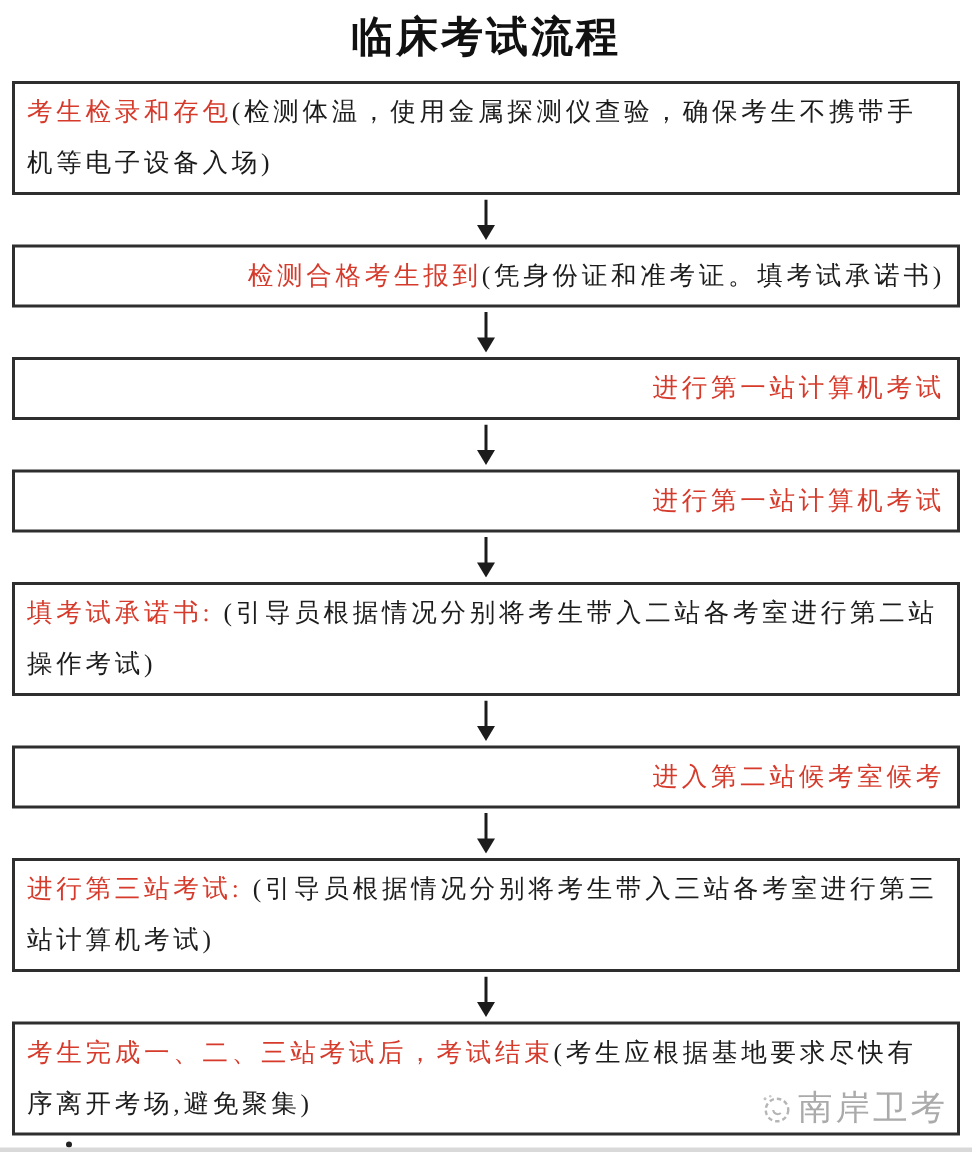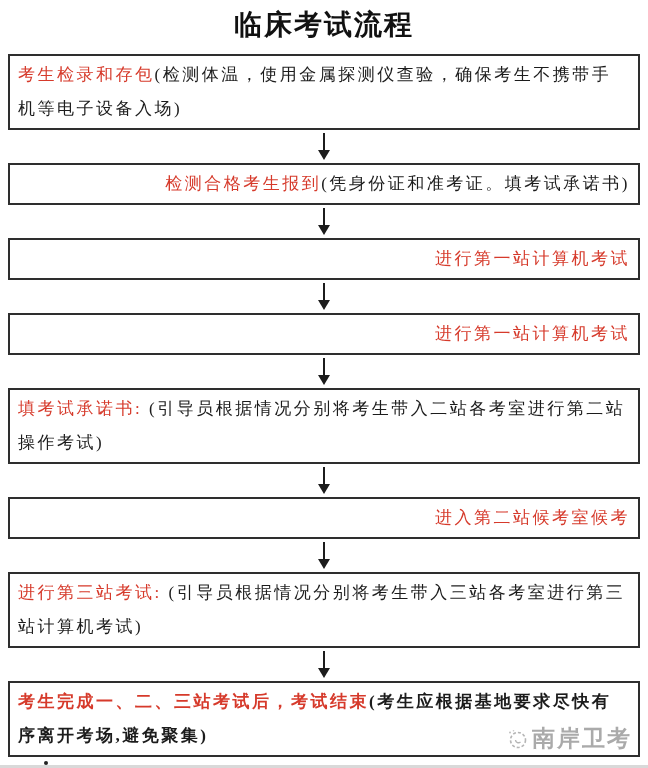--- a/index.html
+++ b/index.html
@@ -35,21 +35,21 @@
   .box.two-line { min-height: 68px; }
   .box .hl { color: #d63a2b; }
   .box .dt { color: #1c1c1c; }
   .arrow {
     height: 33px;
     display: flex;
     align-items: center;
     justify-content: center;
   }
   .arrow svg { display: block; }
-  .last-box { position: relative; font-weight: bold; }
+  .last-box { position: relative; }
   .watermark {
     position: absolute;
     right: 6px;
     bottom: 6px;
     display: flex;
     align-items: center;
     gap: 5px;
     color: #aaaaaa;
     font-size: 23px;
     letter-spacing: 2px;

